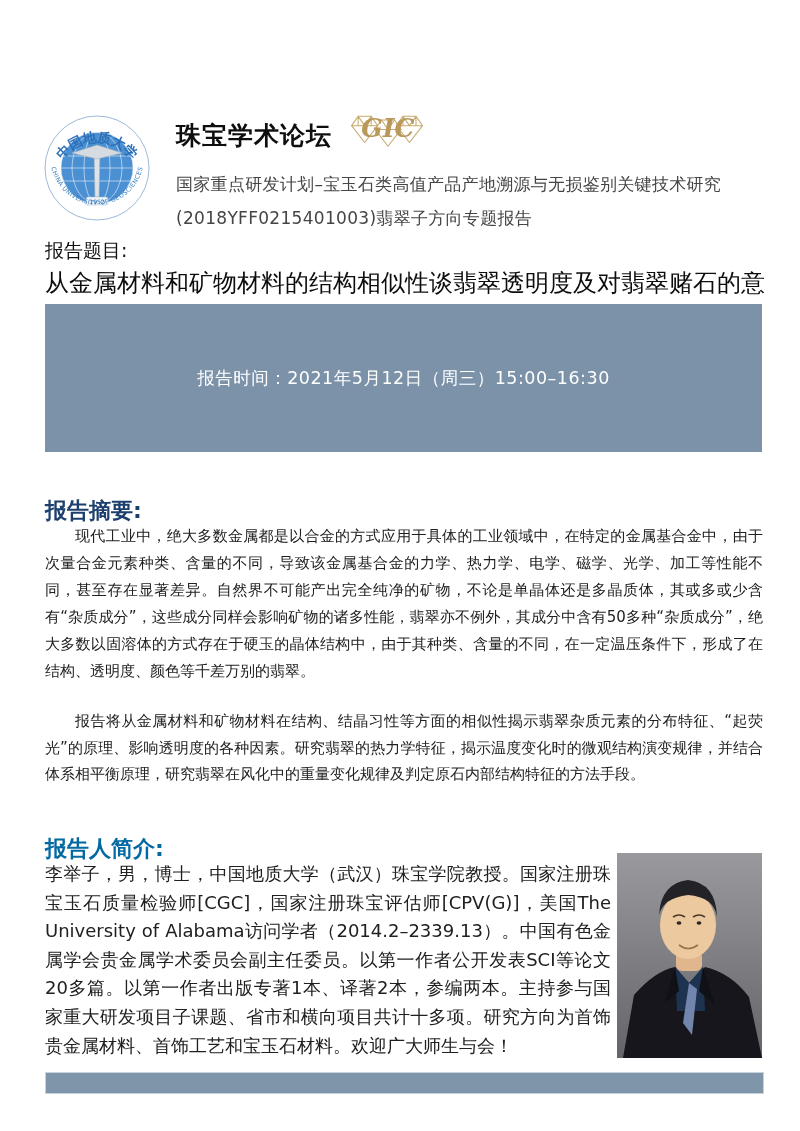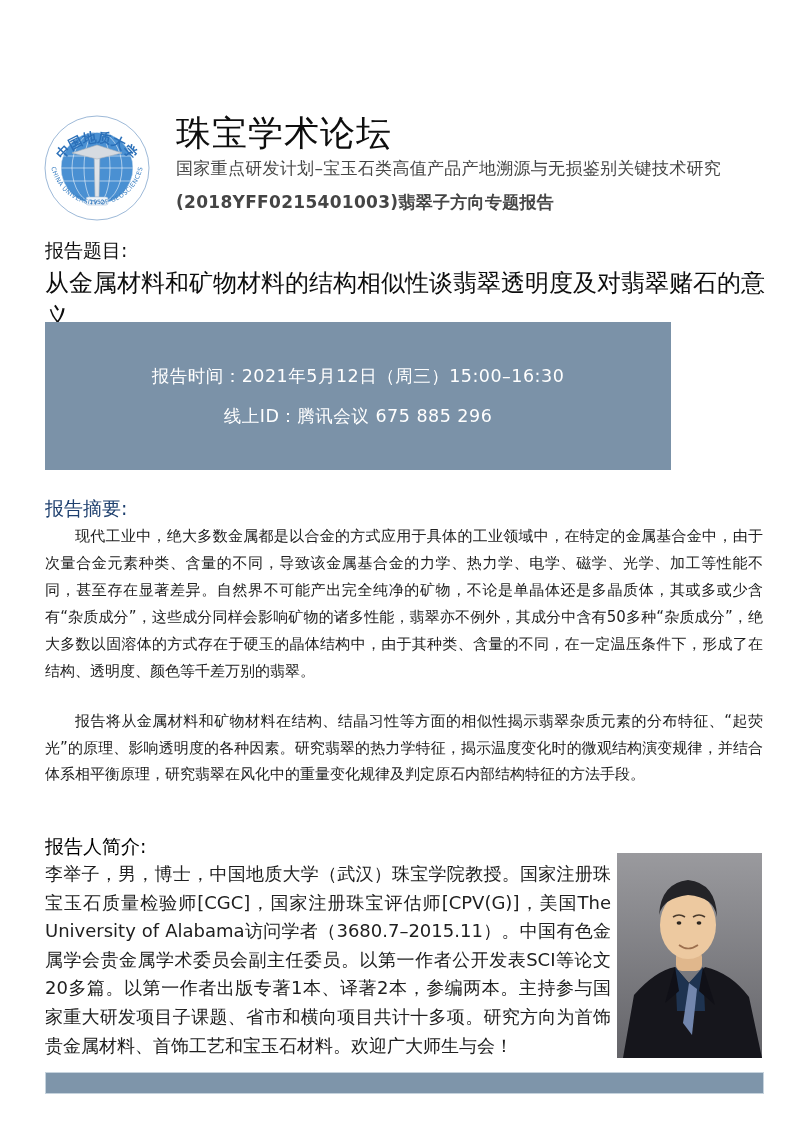--- a/index.html
+++ b/index.html
@@ -5,33 +5,33 @@
   html,body{margin:0;padding:0;}
   body{
     width:800px;height:1131px;background:#ffffff;position:relative;overflow:hidden;
     font-family:"DejaVu Sans","Liberation Sans",sans-serif;color:#1f1f1f;
   }
   .abs{position:absolute;}
   
   .uni-logo{left:44px;top:115px;width:106px;height:106px;}
   .header-text{left:176px;top:110px;width:600px;}
   .title-row{display:flex;align-items:center;gap:14px;}
-  .forum-title{font-size:35px;font-weight:normal;color:#0e0e0e;letter-spacing:1px;}
+  .forum-title{font-size:25px;font-weight:bold;color:#0e0e0e;letter-spacing:1px;}
   .gic-logo{width:84px;height:50px;flex:0 0 auto;}
-  .subtitle{font-size:17px;color:#454545;letter-spacing:.3px;}
-  .subtitle.second{margin-top:11px;font-weight:bold;}
+  .subtitle{font-size:17px;color:#454545;margin-top:13px;letter-spacing:.3px;}
+  .subtitle.second{margin-top:11px;}
   
   .report-label{left:45px;top:238px;font-size:19px;font-weight:normal;color:#111;}
   .report-title{left:45px;top:266px;width:720px;font-size:24px;font-weight:normal;color:#0d0d0d;line-height:34px;margin:0;}
   
-  .banner{left:45px;top:322px;width:626px;height:148px;display:flex;flex-direction:column;
+  .banner{left:45px;top:304px;width:717px;height:148px;display:flex;flex-direction:column;
     justify-content:center;color:#ffffff;font-size:17.5px;}
   .banner .line{line-height:40px;text-align:center;letter-spacing:.5px;}
   
-  .section-label{font-size:19px;font-weight:normal;}
+  .section-label{font-size:22px;font-weight:bold;}
   .abstract-label{left:45px;top:496px;}
   .para{margin:0;width:718px;font-size:15px;text-align:justify;color:#202020;}
   .p1{left:45px;top:523px;line-height:27px;text-indent:2em;}
   .p2{left:45px;top:708px;line-height:26.5px;text-indent:2em;}
   .speaker-label{left:45px;top:834px;}
   .speaker-row{left:45px;top:860px;width:717px;display:flex;align-items:flex-start;}
   .bio{margin:0;width:566px;font-size:18px;line-height:28.6px;text-align:justify;color:#202020;}
   .photo{width:145px;height:205px;margin-left:auto;margin-top:-7px;flex:0 0 auto;}
   .photo svg{display:block;}
   
@@ -70,40 +70,52 @@
     </text>
     <text font-size="6.2" fill="#3a7fc2" letter-spacing="0.4">
       <textPath href="#arcBottom" startOffset="50%" text-anchor="middle">CHINA  UNIVERSITY  OF  GEOSCIENCES</textPath>
     </text>
   </svg>
 </div>
 
 <div class="abs header-text">
   <div class="title-row">
     <span class="forum-title">珠宝学术论坛</span>
+    <span class="gic-logo">
+      <svg width="84" height="50" viewBox="0 0 90 52">
+        <g stroke="#c7a96c" fill="none" stroke-width="1.1">
+          <path d="M 6 16 L 13 6 L 27 6 L 34 16 L 20 34 Z"></path>
+          <path d="M 6 16 L 34 16 M 13 6 L 20 16 M 27 6 L 20 16 M 13 6 L 13 16 M 27 6 L 27 16"></path>
+          <path d="M 31 20 L 38 10 L 52 10 L 59 20 L 45 38 Z"></path>
+          <path d="M 31 20 L 59 20 M 38 10 L 45 20 M 52 10 L 45 20"></path>
+          <path d="M 54 16 L 61 6 L 75 6 L 82 16 L 68 34 Z"></path>
+          <path d="M 54 16 L 82 16 M 61 6 L 68 16 M 75 6 L 68 16 M 61 6 L 61 16 M 75 6 L 75 16"></path>
+        </g>
+        <text x="45" y="28" text-anchor="middle" font-size="27" font-style="italic" font-weight="bold" font-family="DejaVu Serif, serif" fill="#b9985a">GIC</text>
+      </svg>
+    </span>
   </div>
   <div class="subtitle">国家重点研发计划–宝玉石类高值产品产地溯源与无损鉴别关键技术研究</div>
   <div class="subtitle second">(2018YFF0215401003)翡翠子方向专题报告</div>
 </div>
 
 <div class="abs report-label">报告题目:</div>
 <h1 class="abs report-title">从金属材料和矿物材料的结构相似性谈翡翠透明度及对翡翠赌石的意义</h1>
 
 <div class="abs banner" style="background:#7b92a8;">
   <div class="line">报告时间：2021年5月12日（周三）15:00–16:30</div>
-  <div class="line">线上ID：腾讯会议   675 885 296</div>
 </div>
 
 <div class="abs section-label abstract-label" style="color:#1d3f6e;">报告摘要:</div>
 <p class="abs para p1">现代工业中，绝大多数金属都是以合金的方式应用于具体的工业领域中，在特定的金属基合金中，由于次量合金元素种类、含量的不同，导致该金属基合金的力学、热力学、电学、磁学、光学、加工等性能不同，甚至存在显著差异。自然界不可能产出完全纯净的矿物，不论是单晶体还是多晶质体，其或多或少含有“杂质成分”，这些成分同样会影响矿物的诸多性能，翡翠亦不例外，其成分中含有50多种“杂质成分”，绝大多数以固溶体的方式存在于硬玉的晶体结构中，由于其种类、含量的不同，在一定温压条件下，形成了在结构、透明度、颜色等千差万别的翡翠。</p>
 <p class="abs para p2">报告将从金属材料和矿物材料在结构、结晶习性等方面的相似性揭示翡翠杂质元素的分布特征、“起荧光”的原理、影响透明度的各种因素。研究翡翠的热力学特征，揭示温度变化时的微观结构演变规律，并结合体系相平衡原理，研究翡翠在风化中的重量变化规律及判定原石内部结构特征的方法手段。</p>
 
-<div class="abs section-label speaker-label" style="color:#000000;text-align:right;">报告人简介:</div>
+<div class="abs section-label speaker-label" style="color:#0369a1;text-align:right;">报告人简介:</div>
 <div class="abs speaker-row">
-  <p class="bio">李举子，男，博士，中国地质大学（武汉）珠宝学院教授。国家注册珠宝玉石质量检验师[CGC]，国家注册珠宝评估师[CPV(G)]，美国The University of Alabama访问学者（3680.7–2015.11）。中国有色金属学会贵金属学术委员会副主任委员。以第一作者公开发表SCI等论文20多篇。以第一作者出版专著1本、译著2本，参编两本。主持参与国家重大研发项目子课题、省市和横向项目共计十多项。研究方向为首饰贵金属材料、首饰工艺和宝玉石材料。欢迎广大师生与会！</p>
+  <p class="bio">李举子，男，博士，中国地质大学（武汉）珠宝学院教授。国家注册珠宝玉石质量检验师[CGC]，国家注册珠宝评估师[CPV(G)]，美国The University of Alabama访问学者（2014.2–2339.13）。中国有色金属学会贵金属学术委员会副主任委员。以第一作者公开发表SCI等论文20多篇。以第一作者出版专著1本、译著2本，参编两本。主持参与国家重大研发项目子课题、省市和横向项目共计十多项。研究方向为首饰贵金属材料、首饰工艺和宝玉石材料。欢迎广大师生与会！</p>
   <div class="photo">
     <svg width="145" height="205" viewBox="0 0 145 205">
       <defs>
         <linearGradient id="bgph" x1="0" y1="0" x2="0" y2="1">
           <stop offset="0" stop-color="#9a9a9e"></stop>
           <stop offset="1" stop-color="#646469"></stop>
         </linearGradient>
       </defs>
       <rect width="145" height="205" fill="url(#bgph)"></rect>
       <g>

